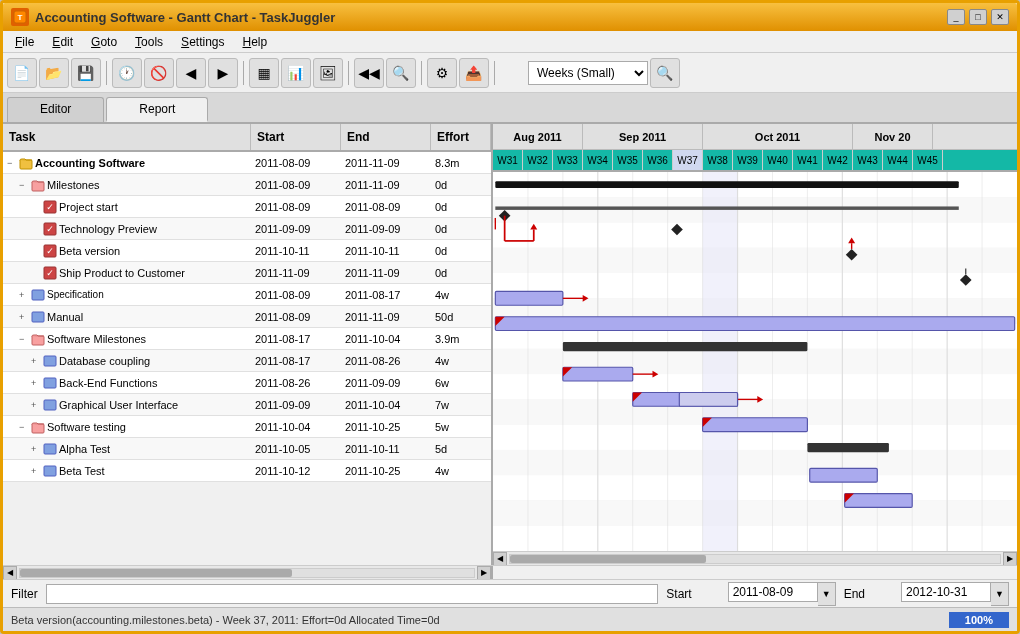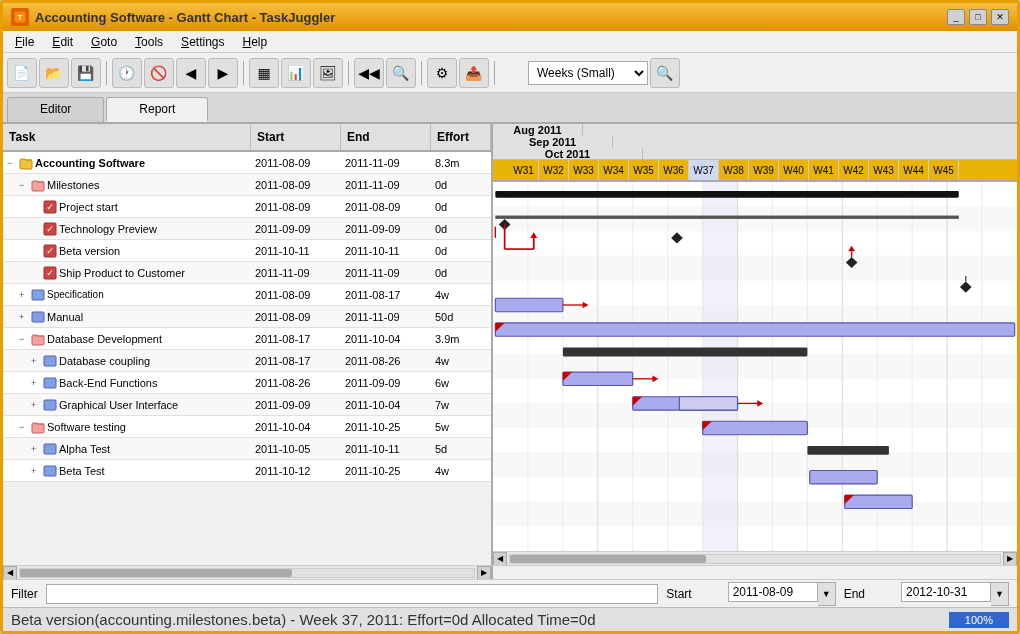--- a/index.html
+++ b/index.html
@@ -208,41 +208,39 @@
       flex: 1;
       display: flex;
       flex-direction: column;
       overflow: hidden;
     }
     .gantt-header {
       border-bottom: 2px solid #aaa;
     }
     .gantt-months {
       display: flex;
-      height: 36px;
+      height: 26px;
       background: #e0e0e0;
       border-bottom: 1px solid #bbb;
       overflow: hidden;
-      flex-direction: column;
     }
     .gantt-month {
       display: flex;
       align-items: center;
       justify-content: center;
       font-size: 11px;
       font-weight: bold;
       border-right: 1px solid #bbb;
       flex-shrink: 0;
     }
     .gantt-weeks {
       display: flex;
       height: 20px;
-      background: #eab308;
-      overflow: hidden;
-      padding-left: 16px;
+      background: #14b8a6;
+      overflow: hidden;
     }
     .gantt-week {
       width: 30px;
       flex-shrink: 0;
       display: flex;
       align-items: center;
       justify-content: center;
       font-size: 10px;
       border-right: 1px solid #ccc;
     }
@@ -295,27 +293,27 @@
     }
     .status-bar {
       height: 24px;
       background: #e0e0e0;
       border-top: 1px solid #bbb;
       display: flex;
       align-items: center;
       padding: 0 8px;
       justify-content: space-between;
     }
-    .status-text { font-size: 15px; color: #333; }
+    .status-text { font-size: 11px; color: #333; }
     .progress-bar {
       background: #3366cc;
       color: white;
       font-size: 11px;
       padding: 2px 16px;
-      font-weight: normal;
+      font-weight: bold;
     }
     .combo-wrapper {
       display: flex;
       align-items: flex-start;
       margin-left: 28px;
     }
     .combo-arrow {
       background: #e0e0e0;
       border: 1px solid #aaa;
       border-left: none;
@@ -518,21 +516,21 @@
           <div class="task-cell">50d</div>
         </div>
 
         <div class="task-row">
           <div class="task-name-cell indent-1">
             <span class="expand-icon">−</span>
             <svg width="14" height="14">
                 <rect x="1" y="4" width="12" height="9" rx="1" fill="#f8a0a0" stroke="#c06060" stroke-width="1"></rect>
                 <path d="M1 5 L1 4 Q1 3 3 3 L6 3 L7 4 L13 4" fill="#f8a0a0" stroke="#c06060" stroke-width="1"></path>
               </svg>
-            <span style="font-size:11px">Database Development</span>
+            <span style="font-size:11px">Software Milestones</span>
           </div>
           <div class="task-cell">2011-08-17</div>
           <div class="task-cell">2011-10-04</div>
           <div class="task-cell">3.9m</div>
         </div>
 
         <div class="task-row">
           <div class="task-name-cell indent-2">
             <span class="expand-icon">+</span>
             <svg width="14" height="14">

